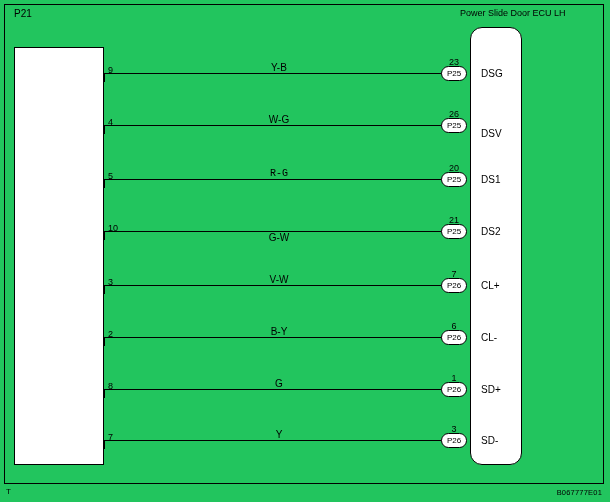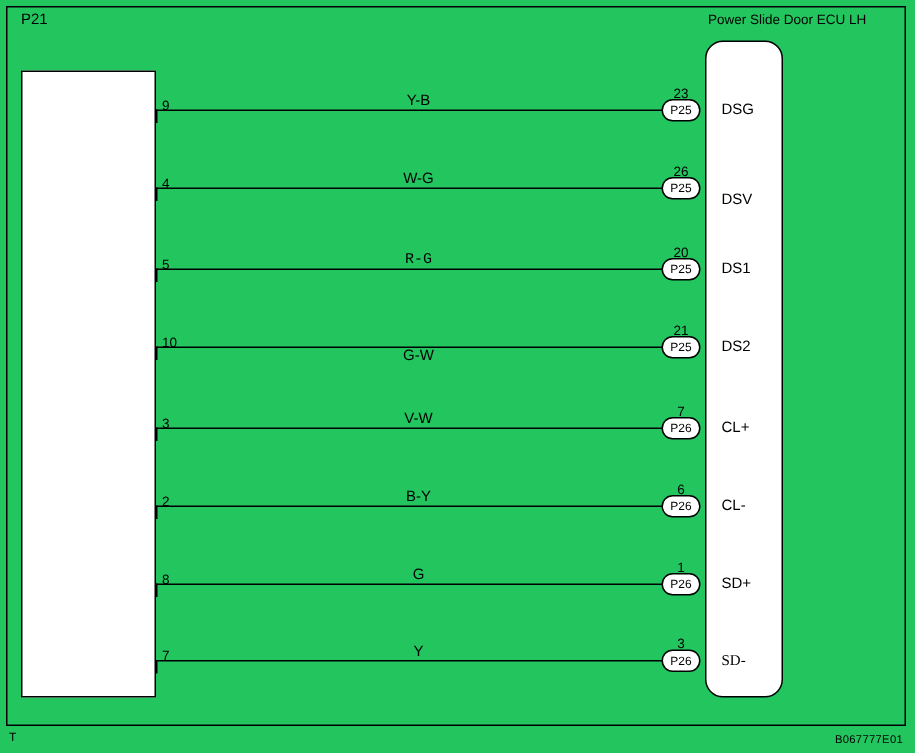--- a/index.html
+++ b/index.html
@@ -38,21 +38,21 @@
   .label-left-name {
     position: absolute;
     left: 14px;
     top: 21px;
     font-size: 10px;
     line-height: 12px;
     white-space: nowrap;
   }
   .label-right-name {
     position: absolute;
-    left: 472px;
+    left: 460px;
     top: 8px;
     font-size: 9px;
     line-height: 11px;
     white-space: nowrap;
   }
   
   .left-box {
     position: absolute;
     left: 14px;
     top: 47px;
@@ -213,18 +213,18 @@
   <div class="pin-num-right" style="left:441px; top:373px; width:26px;">1</div>
   <div class="conn-oval" style="left:441px; top:382px;">P26</div>
   <div class="term-label" style="top:384px;">SD+</div>
 
   <div class="wire" style="top:440px;"></div>
   <div class="wire-tick" style="top:440px;"></div>
   <div class="pin-left" style="top:432px;">7</div>
   <div class="wire-label" style="left:229px; top:429px; width:100px;">Y</div>
   <div class="pin-num-right" style="left:441px; top:424px; width:26px;">3</div>
   <div class="conn-oval" style="left:441px; top:433px;">P26</div>
-  <div class="term-label" style="top:435px;font-family:Liberation Serif, serif;">SD-</div>
+  <div class="term-label" style="top:435px;">SD-</div>
 
   <div class="corner-t">T</div>
   <div class="diagram-code">B067777E01</div>
 
 </div>
 
 </body></html>

